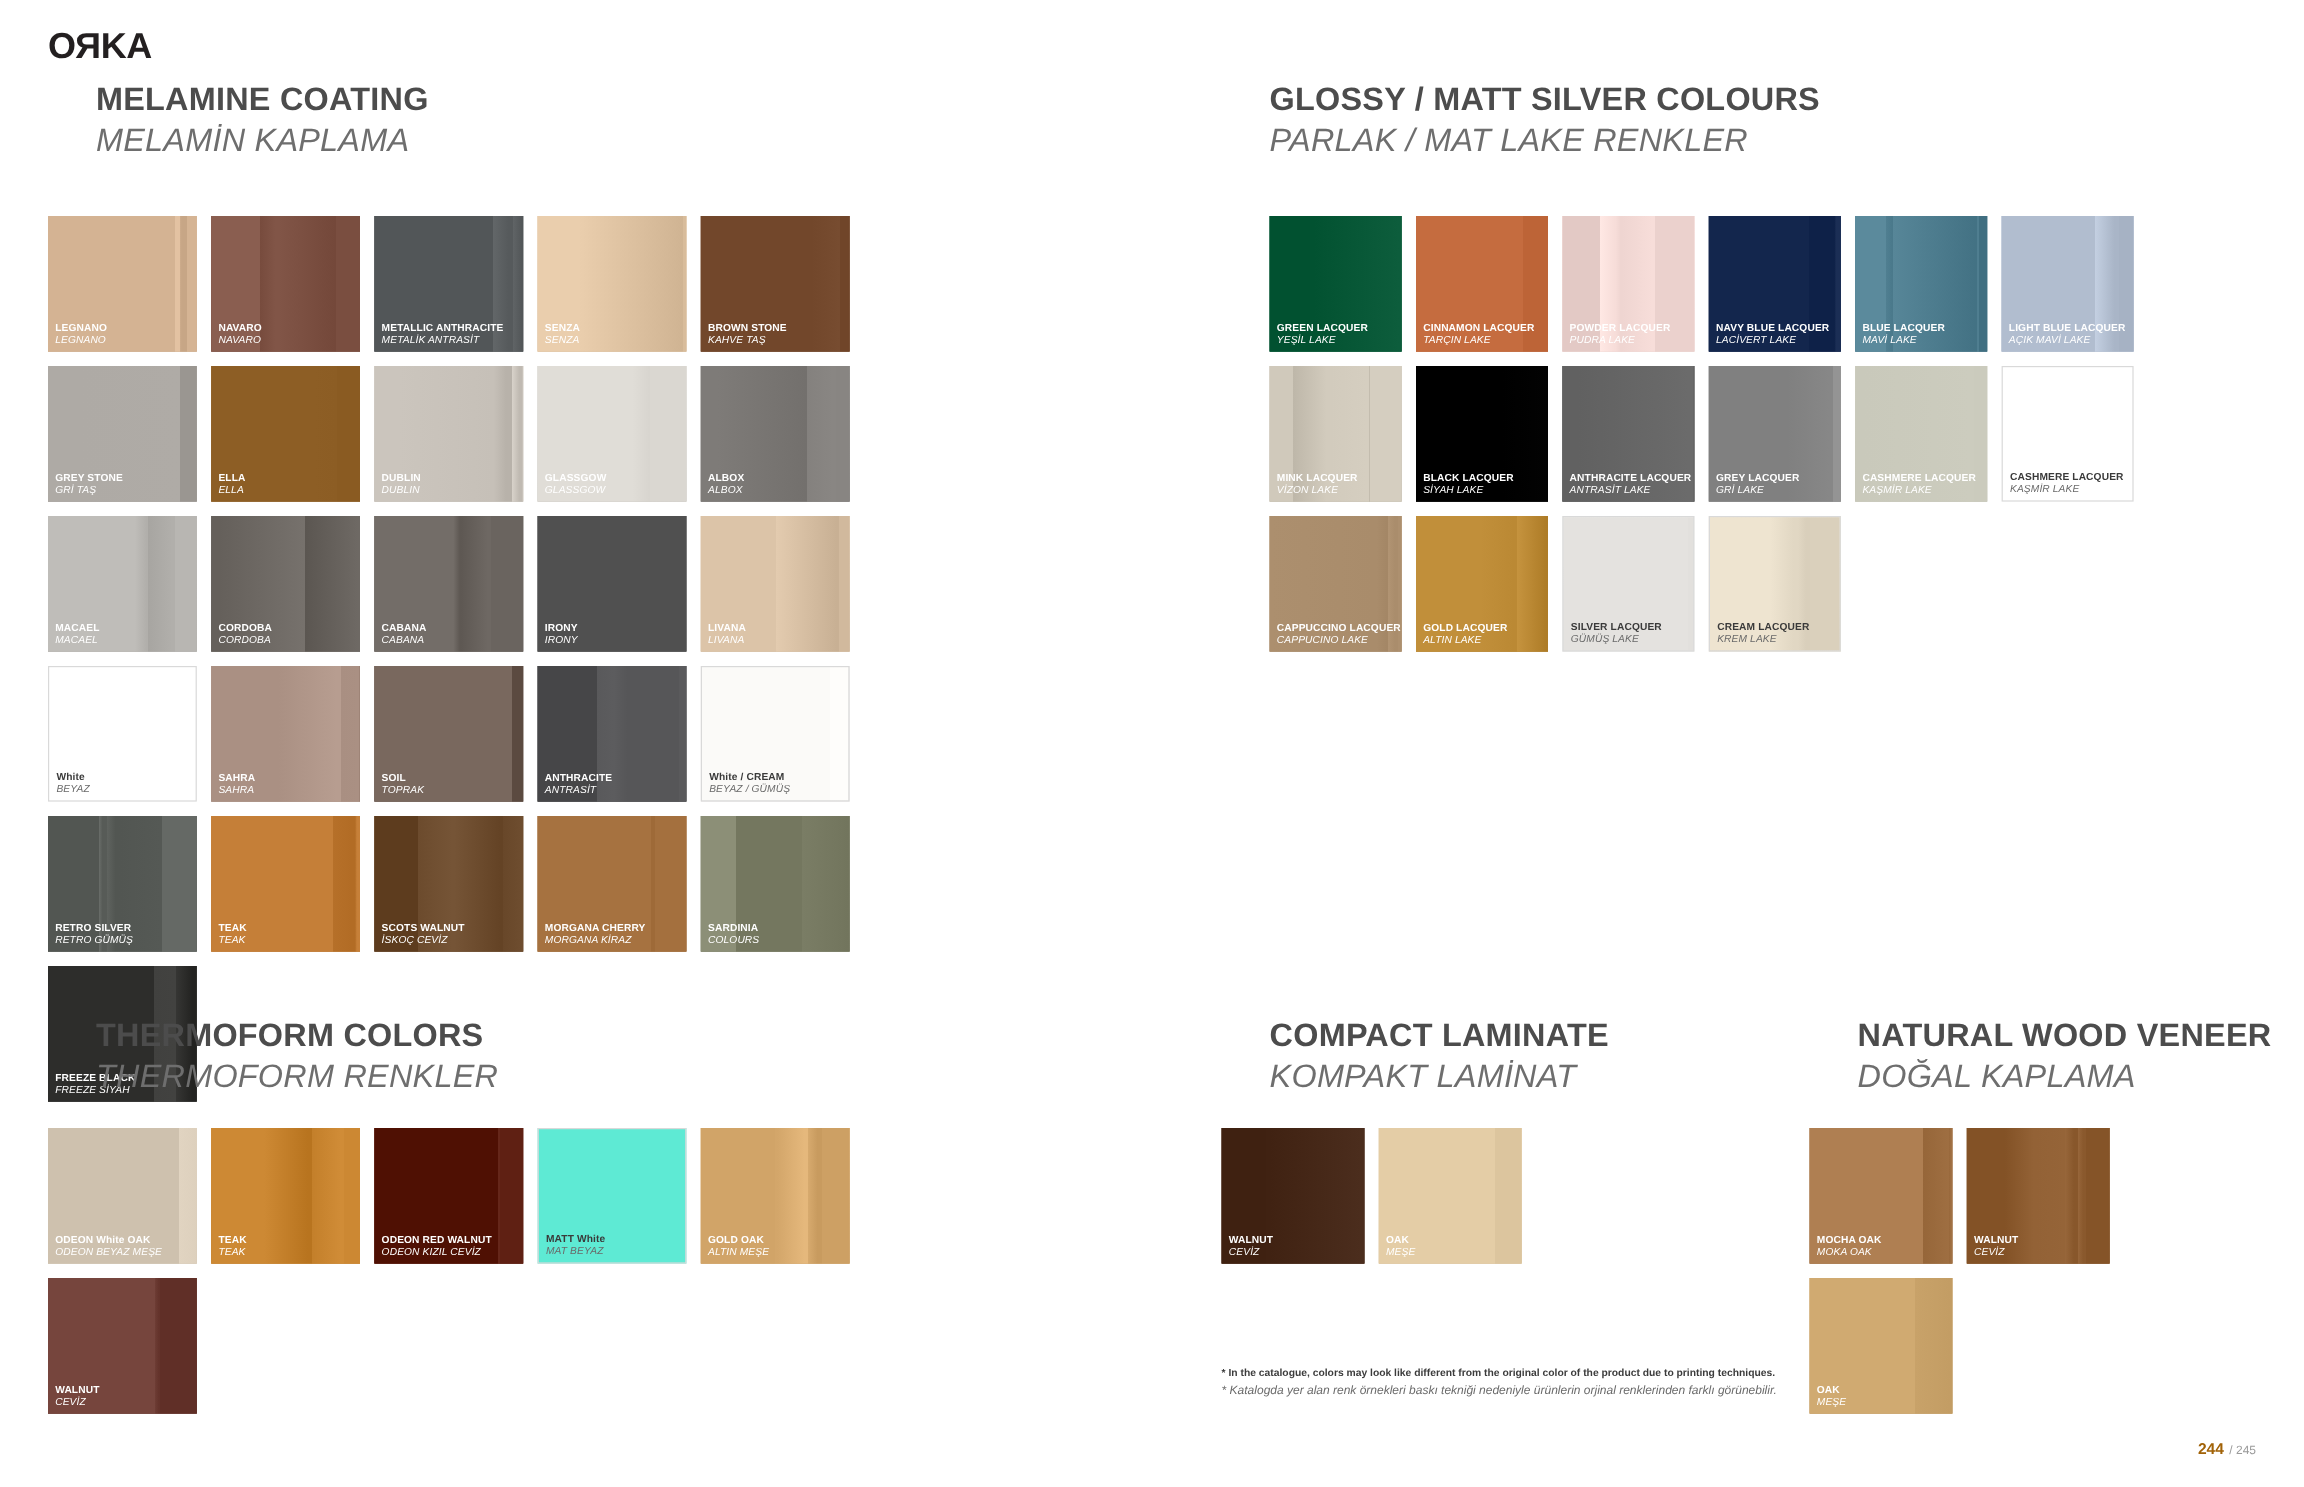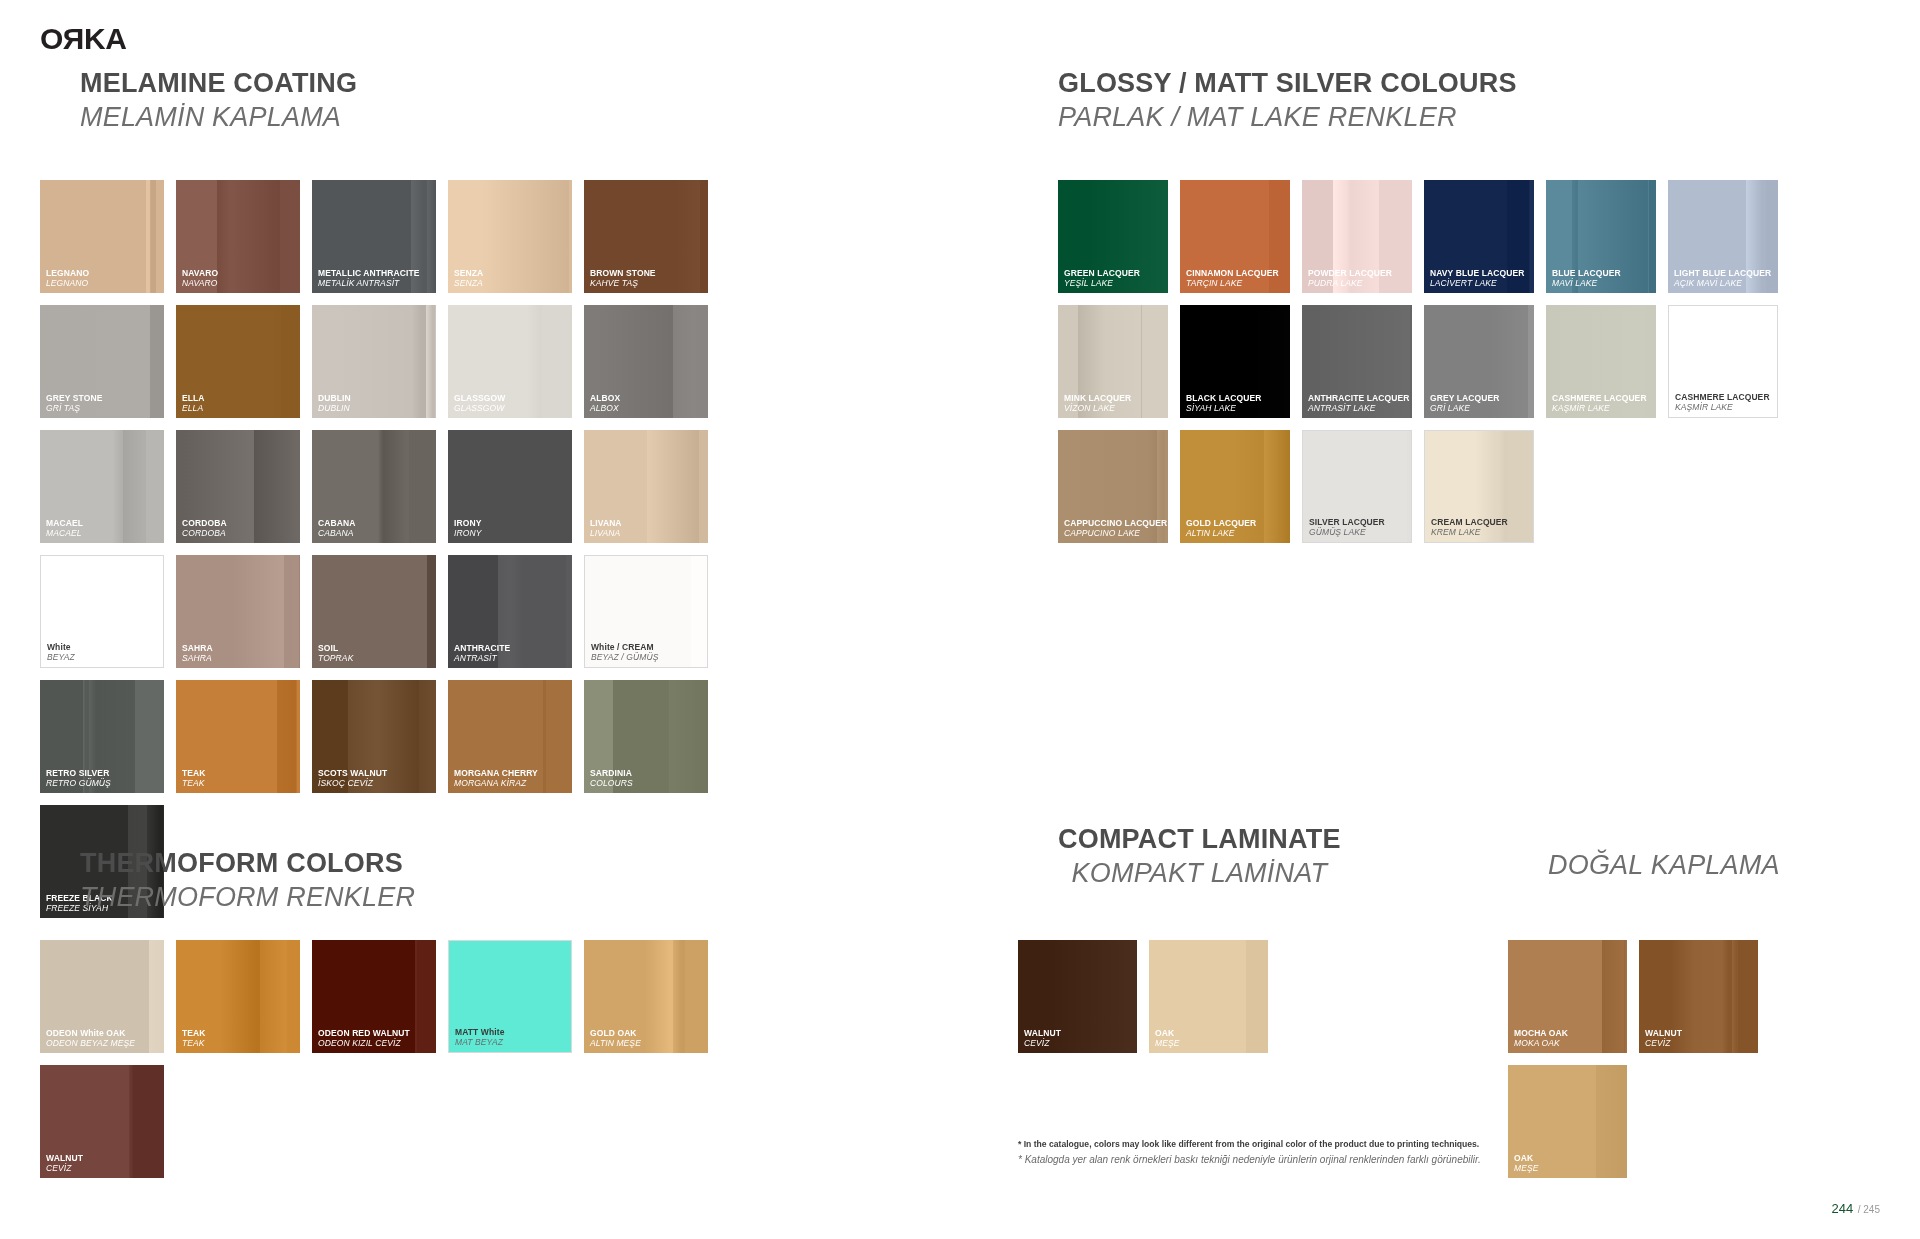--- a/index.html
+++ b/index.html
@@ -54,21 +54,21 @@
   .dark  .tr { color: #6a6a6a; }
   .bord { border: 1px solid #d9d9d9; }
 
   
   .note { position: absolute; left: 1018px; top: 1138px; }
   .note .en { font-size: 8.6px; font-weight: 700; color: #3c3c3c; line-height: 1.6; }
   .note .tr { font-size: 10px; font-style: italic; color: #6a6a6a; line-height: 1.6; }
 
   
   .pageno { position: absolute; right: 40px; bottom: 22px; text-align: right; }
-  .pageno .cur { font-size: 13px; font-weight: 400; color: #14532d; }
+  .pageno .cur { font-size: 13px; font-weight: 700; color: #a16207; }
   .pageno .tot { font-size: 10px; color: #9a9a9a; }
 </style>
 </head>
 <body>
 
 <div class="page">
 
   <div class="logo">
     <span>O</span><span class="rev">R</span><span>KA</span>
   </div>
@@ -375,40 +375,41 @@
         </div>
       </div>
       <div class="sw light" style="width: 124px; height: 113px; background: linear-gradient(90deg, rgb(118, 69, 61) 70.8%, rgb(118, 69, 61) 72.02%, rgb(115, 66, 58) 42.9%, rgb(115, 66, 58) 45.59%, rgb(96, 47, 39) 6.5%, rgb(96, 47, 39) 8.71%, rgb(109, 60, 52) 3.1%, rgb(109, 60, 52) 4.19%, rgb(100, 51, 43) 74.5%, rgb(100, 51, 43) 75.18%, rgb(117, 68, 60) 62.4%, rgb(117, 68, 60) 64.7%, rgb(107, 58, 50) 8.3%, rgb(107, 58, 50) 9.19%, rgb(118, 69, 61) 54.1%, rgb(118, 69, 61) 55.09%, rgb(96, 47, 39) 41.2%, rgb(96, 47, 39) 41.93%), linear-gradient(rgb(119, 70, 62), rgb(97, 48, 40)) rgb(107, 58, 50);">
         <div class="lbl">
           <span class="en">WALNUT</span>
           <span class="tr">CEVİZ</span>
         </div>
       </div>
     </div>
 
-  <div class="sec-head" style="left:1018px; top:824px;text-align:center;">
+  <div class="sec-head" style="left:1018px; top:848px;">
     <div class="en">COMPACT LAMINATE</div>
     <div class="tr">KOMPAKT LAMİNAT</div>
   </div>
   <div class="grid" id="grid-compact" style="left:1018px; top:940px; width:250px; gap:12px 12px;">
       <div class="sw light" style="width: 119px; height: 113px; background: linear-gradient(90deg, rgb(63, 33, 17) 30.2%, rgb(63, 33, 17) 30.87%, rgb(64, 34, 18) 30.8%, rgb(64, 34, 18) 33.59%, rgb(75, 45, 29) 97.8%, rgb(75, 45, 29) 99.94%, rgb(75, 45, 29) 72.9%, rgb(75, 45, 29) 76.17%, rgb(78, 48, 32) 97.8%, rgb(78, 48, 32) 98.9%, rgb(66, 36, 20) 14.1%, rgb(66, 36, 20) 17.47%, rgb(85, 55, 39) 63.6%, rgb(85, 55, 39) 65.41%, rgb(83, 53, 37) 87.8%, rgb(83, 53, 37) 88.75%, rgb(73, 43, 27) 28.4%, rgb(73, 43, 27) 30.53%), linear-gradient(rgb(86, 56, 40), rgb(64, 34, 18)) rgb(74, 44, 28);">
         <div class="lbl">
           <span class="en">WALNUT</span>
           <span class="tr">CEVİZ</span>
         </div>
       </div>
       <div class="sw light" style="width: 119px; height: 113px; background: linear-gradient(90deg, rgb(228, 205, 166) 77.7%, rgb(228, 205, 166) 81.34%, rgb(226, 203, 164) 26.3%, rgb(226, 203, 164) 29.12%, rgb(215, 192, 153) 55.3%, rgb(215, 192, 153) 57.12%, rgb(210, 187, 148) 6.3%, rgb(210, 187, 148) 8.27%, rgb(225, 202, 163) 20.9%, rgb(225, 202, 163) 22.3%, rgb(239, 216, 177) 40.9%, rgb(239, 216, 177) 42.34%, rgb(234, 211, 172) 7.8%, rgb(234, 211, 172) 11.23%, rgb(223, 200, 161) 63.4%, rgb(223, 200, 161) 65.71%, rgb(220, 197, 158) 49.4%, rgb(220, 197, 158) 51.99%), linear-gradient(rgb(236, 213, 174), rgb(214, 191, 152)) rgb(224, 201, 162);">
         <div class="lbl">
           <span class="en">OAK</span>
           <span class="tr">MEŞE</span>
         </div>
       </div>
     </div>
 
   <div class="sec-head" style="left:1508px; top:848px;">
+    <div class="en">NATURAL WOOD VENEER</div>
     <div class="tr">DOĞAL KAPLAMA</div>
   </div>
   <div class="grid" id="grid-veneer" style="left:1508px; top:940px; width:380px; gap:12px 12px;">
       <div class="sw light" style="width: 119px; height: 113px; background: linear-gradient(90deg, rgb(175, 127, 82) 78.3%, rgb(175, 127, 82) 79.39%, rgb(160, 112, 67) 51.2%, rgb(160, 112, 67) 53.02%, rgb(150, 102, 57) 10%, rgb(150, 102, 57) 11.48%, rgb(158, 110, 65) 96.3%, rgb(158, 110, 65) 97.69%, rgb(165, 117, 72) 51.8%, rgb(165, 117, 72) 54.7%, rgb(151, 103, 58) 18.2%, rgb(151, 103, 58) 19.14%, rgb(165, 117, 72) 37.2%, rgb(165, 117, 72) 40.43%, rgb(152, 104, 59) 50.4%, rgb(152, 104, 59) 51.91%, rgb(161, 113, 68) 99.4%, rgb(161, 113, 68) 102.93%), linear-gradient(rgb(176, 128, 83), rgb(154, 106, 61)) rgb(164, 116, 71);">
         <div class="lbl">
           <span class="en">MOCHA OAK</span>
           <span class="tr">MOKA OAK</span>
         </div>
       </div>
       <div class="sw light" style="width: 119px; height: 113px; background: linear-gradient(90deg, rgb(131, 82, 38) 25.9%, rgb(131, 82, 38) 26.76%, rgb(147, 98, 54) 46.8%, rgb(147, 98, 54) 48.66%, rgb(149, 100, 56) 67.5%, rgb(149, 100, 56) 68.66%, rgb(152, 103, 59) 29.7%, rgb(152, 103, 59) 32.99%, rgb(136, 87, 43) 75%, rgb(136, 87, 43) 78.2%, rgb(150, 101, 57) 45%, rgb(150, 101, 57) 47.21%, rgb(138, 89, 45) 81.5%, rgb(138, 89, 45) 83.15%, rgb(151, 102, 58) 26%, rgb(151, 102, 58) 28.87%, rgb(133, 84, 40) 20.4%, rgb(133, 84, 40) 21.19%), linear-gradient(rgb(151, 102, 58), rgb(129, 80, 36)) rgb(139, 90, 46);">

